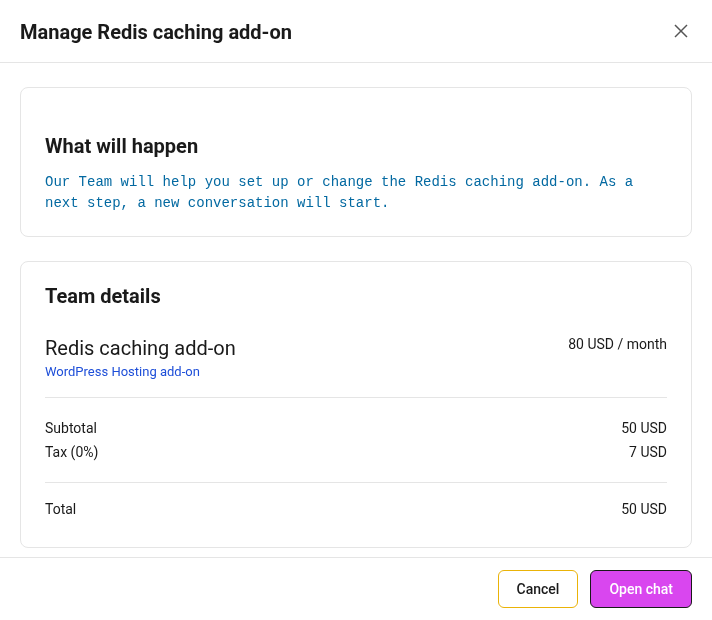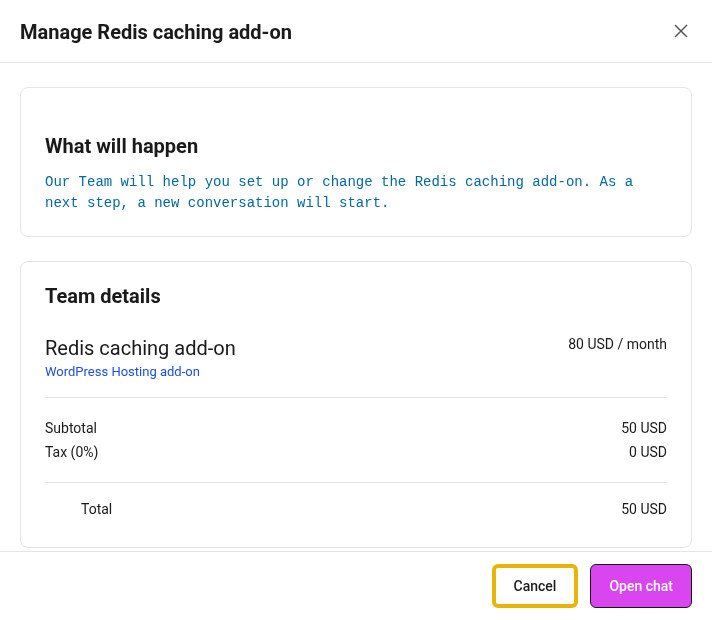--- a/index.html
+++ b/index.html
@@ -107,21 +107,20 @@
     }
     .summary-row {
       display: flex;
       justify-content: space-between;
       font-size: 14px;
       color: #1a1a1a;
       padding: 4px 0;
     }
     .total-block {
       padding-top: 18px;
-      margin-left: 36px;
     }
     .total-row {
       display: flex;
       justify-content: space-between;
       font-size: 14px;
       color: #1a1a1a;
       font-weight: 400;
     }
     .footer {
       position: absolute;
@@ -138,21 +137,21 @@
     .btn {
       font-size: 14px;
       font-weight: 500;
       border-radius: 6px;
       padding: 10px 18px;
       cursor: pointer;
       font-family: inherit;
     }
     .btn-secondary {
       background: #fff;
-      border: 4px solid #eab308;
+      border: 1px solid #eab308;
       color: #1a1a1a;
     }
     .btn-primary {
       background: #d946ef;
       border: 1px solid #1a1a1a;
       color: #fff;
     }
   </style>
 </head>
 <body>
@@ -187,21 +186,21 @@
 
     <hr class="divider">
 
     <div class="summary-block">
       <div class="summary-row">
         <span>Subtotal</span>
         <span>50 USD</span>
       </div>
       <div class="summary-row">
         <span>Tax (0%)</span>
-        <span>0 USD</span>
+        <span>7 USD</span>
       </div>
     </div>
 
     <hr class="divider">
 
     <div class="total-block">
       <div class="total-row">
         <span>Total</span>
         <span>50 USD</span>
       </div>

